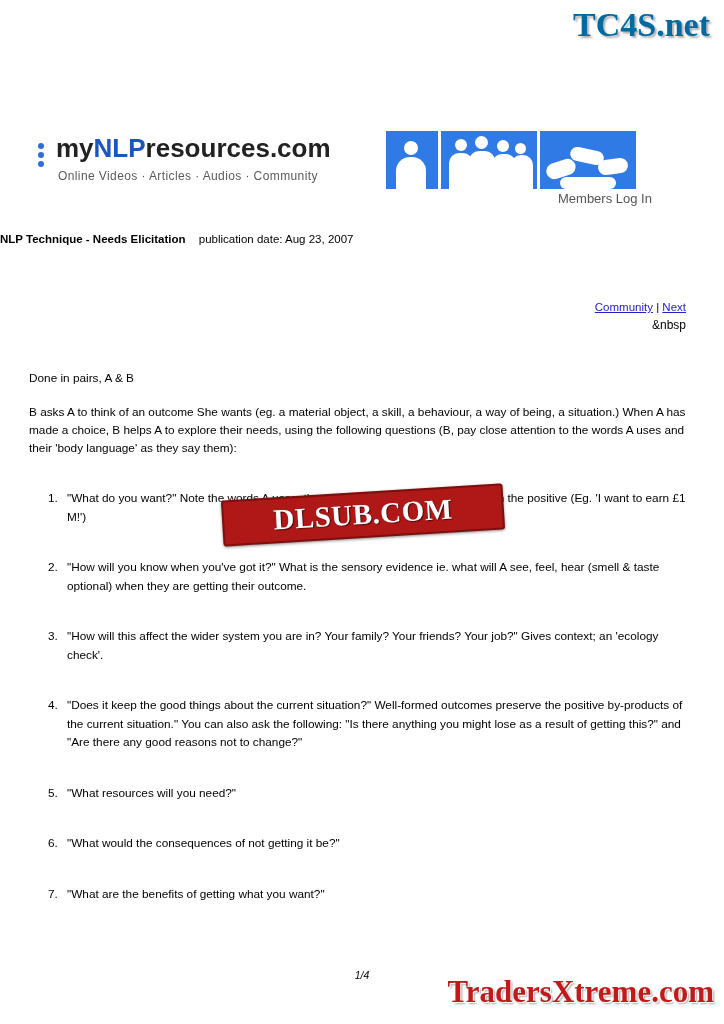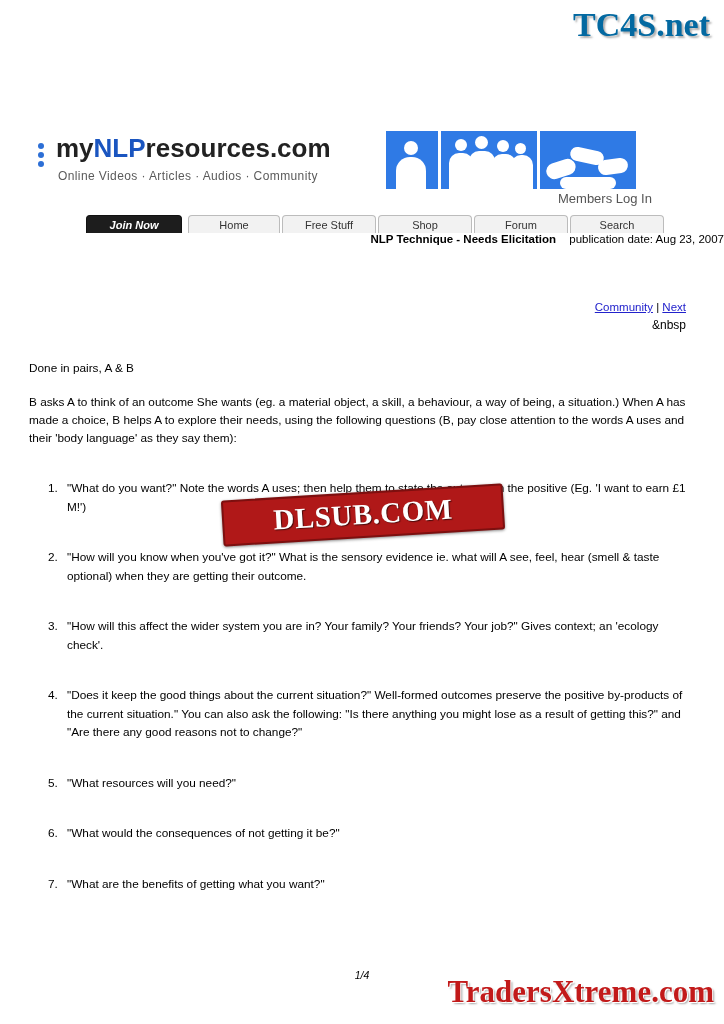--- a/index.html
+++ b/index.html
@@ -174,21 +174,21 @@
   .tab.shop     { left: 310px; width: 94px; }
   .tab.forum    { left: 406px; width: 94px; }
   .tab.search   { left: 502px; width: 94px; }
 
   
   .title-row {
     position: absolute;
     left: 0;
     top: 233px;
     width: 724px;
-    text-align: right;
+    text-align: left;
     font-size: 11.5px;
   }
   .title-row .doc-title {
     font-weight: bold;
     color: #000;
   }
   .title-row .pubdate {
     color: #000;
     margin-left: 10px;
   }
@@ -220,21 +220,21 @@
   .body-wrap {
     position: absolute;
     left: 29px;
     top: 353px;
     width: 660px;
   }
   .p-line {
     font-size: 11.8px;
     line-height: 18px;
     color: #000;
-    margin: 6px 0 16px 0;
+    margin: 16px 0 16px 0;
   }
   .intro {
     margin-bottom: 18px;
   }
   ol.qlist {
     margin: 32px 0 0 0;
     padding-left: 32px;
   }
   ol.qlist > li {
     font-size: 11.8px;
@@ -327,28 +327,20 @@
     <div class="tile t3">
       <div class="s a"></div>
         <div class="s b"></div>
         <div class="s c"></div>
         <div class="s d"></div>
     </div>
   </div>
 
   <div class="members-login">Members Log In</div>
 
-  <div class="navbar">
-    <div class="tab join">Join Now</div>
-    <div class="tab home">Home</div>
-    <div class="tab free">Free Stuff</div>
-    <div class="tab shop">Shop</div>
-    <div class="tab forum">Forum</div>
-    <div class="tab search">Search</div>
-  </div>
 </div>
 
 <div class="title-row">
   <span class="doc-title">NLP Technique - Needs Elicitation</span>
   <span class="pubdate">publication date: Aug 23, 2007</span>
 </div>
 
 <div class="pager">
   <a>Community</a>
   <span class="sep">|</span>

